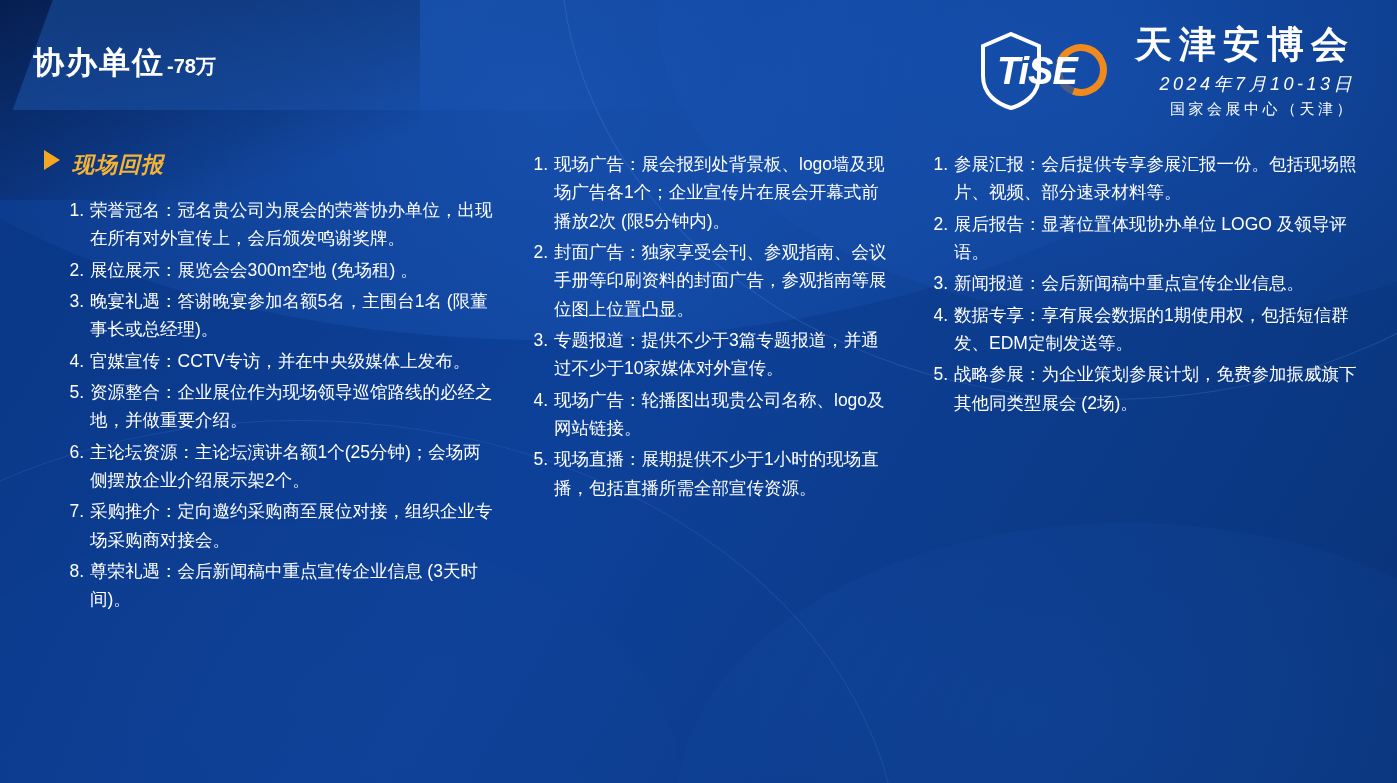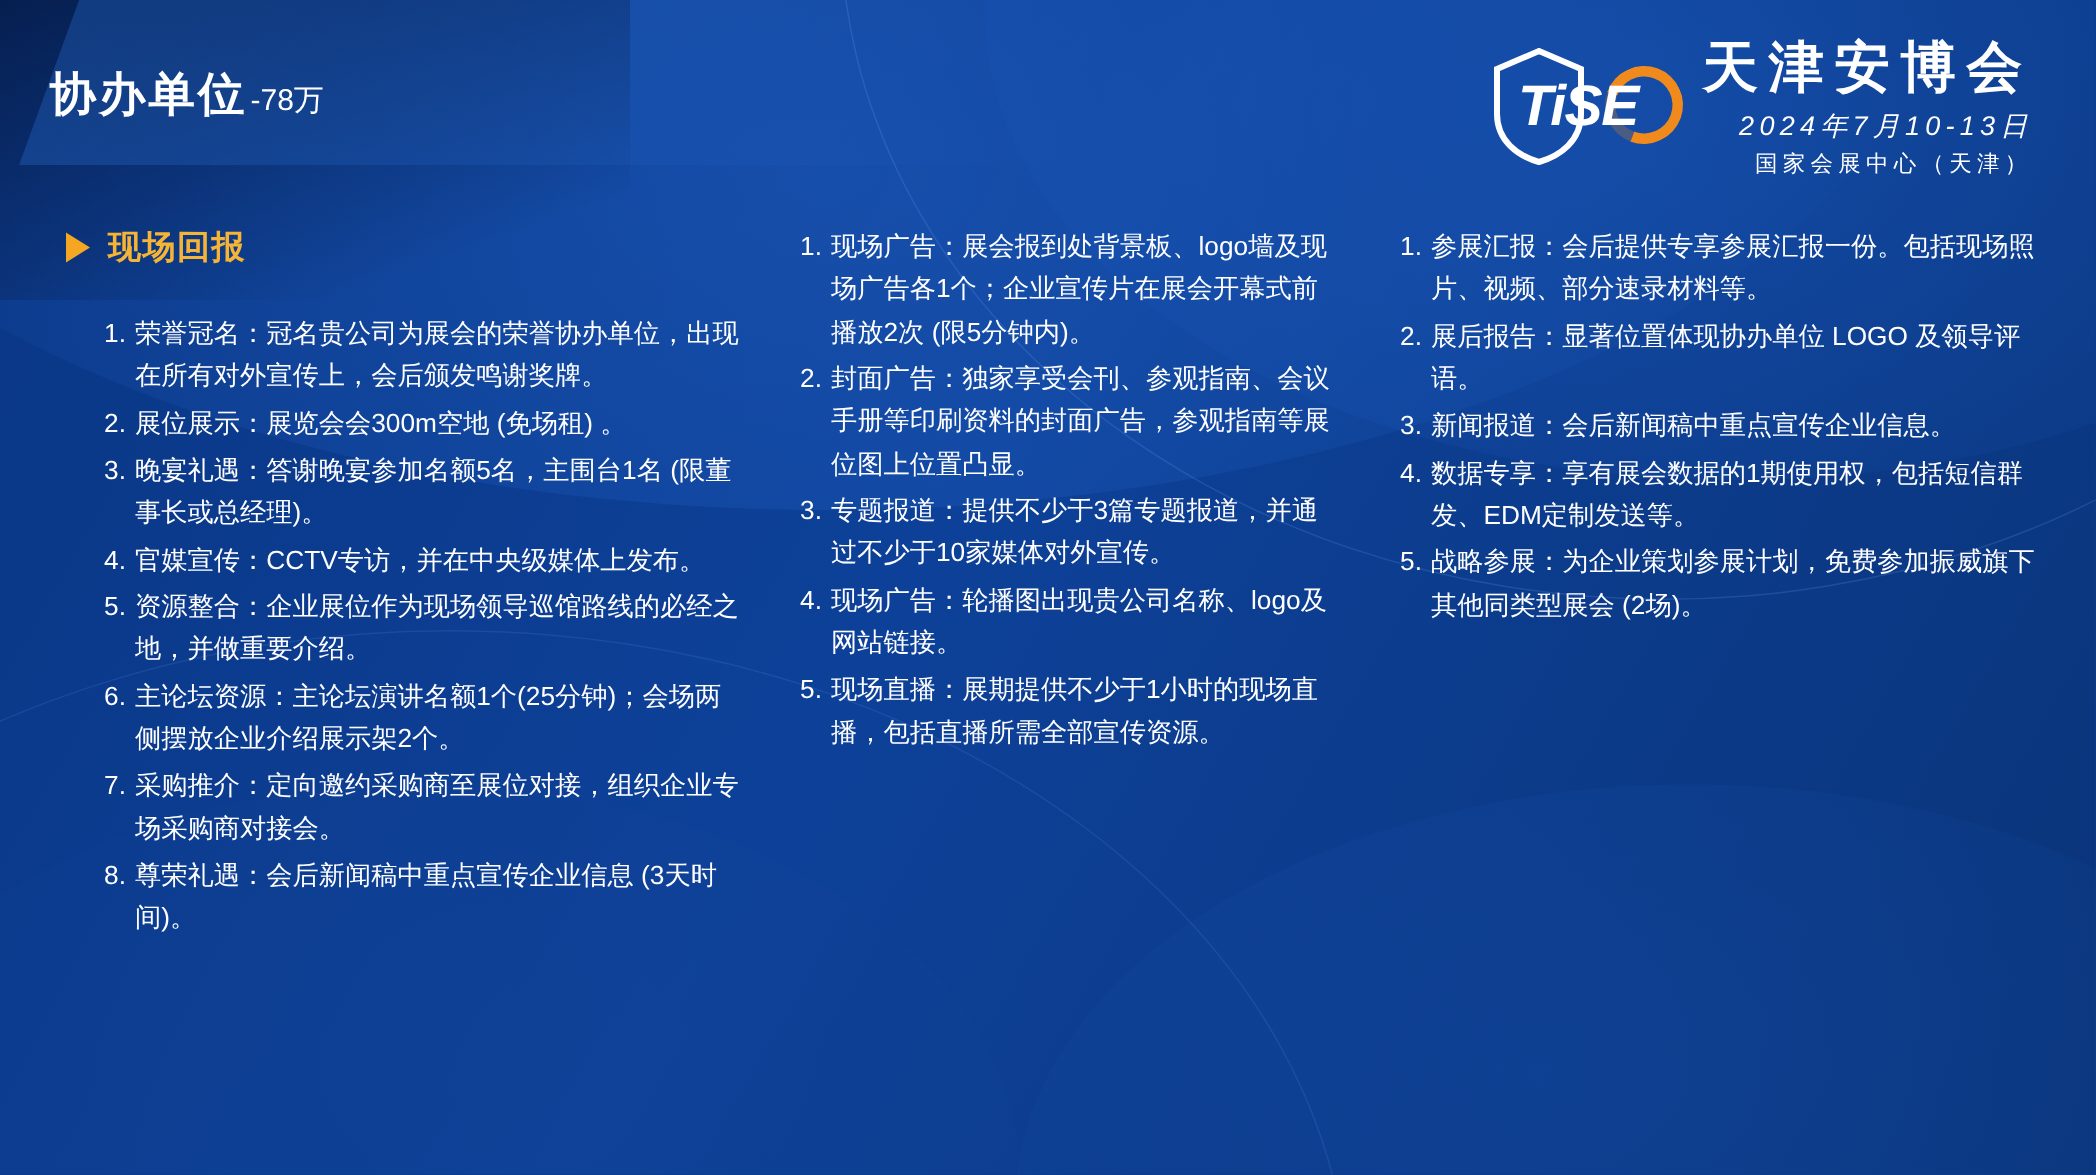--- a/index.html
+++ b/index.html
@@ -83,32 +83,32 @@
     align-items: baseline;
     color: #ffffff;
   }
   .title-main {
     font-size: 31px;
     font-weight: bold;
     letter-spacing: 2px;
   }
   .title-sub {
     font-size: 20px;
-    font-weight: normal;
+    font-weight: bold;
     letter-spacing: 0px;
     margin-left: 2px;
   }
 
   
   .logo-cluster {
     position: absolute;
     right: 42px; top: 26px;
     display: flex;
     align-items: center;
-    gap: 11px;
+    gap: 26px;
   }
   .logo-mark {
     position: relative;
     width: 130px; height: 84px;
   }
   .logo-shield {
     position: absolute;
     left: 0; top: 2px;
     width: 64px; height: 78px;
   }
@@ -157,23 +157,24 @@
     display: flex;
     padding: 0 26px 0 26px;
   }
   .col { position: relative; }
   .col-1 { width: 470px; padding-left: 16px; }
   .col-2 { width: 400px; padding-left: 10px; }
   .col-3 { width: 470px; padding-left: 10px; }
 
   .col-head {
     display: flex;
-    align-items: center;
+    align-items: flex-start;
     gap: 12px;
-    margin-bottom: 28px;
+    margin-bottom: 16px;
+    font-style: italic;
   }
   .arrow-icon {
     width: 0; height: 0;
     border-top: 10px solid transparent;
     border-bottom: 10px solid transparent;
     border-left: 16px solid #f5a623;
     flex: none;
     margin-left: 2px;
   }
   .col-title {

